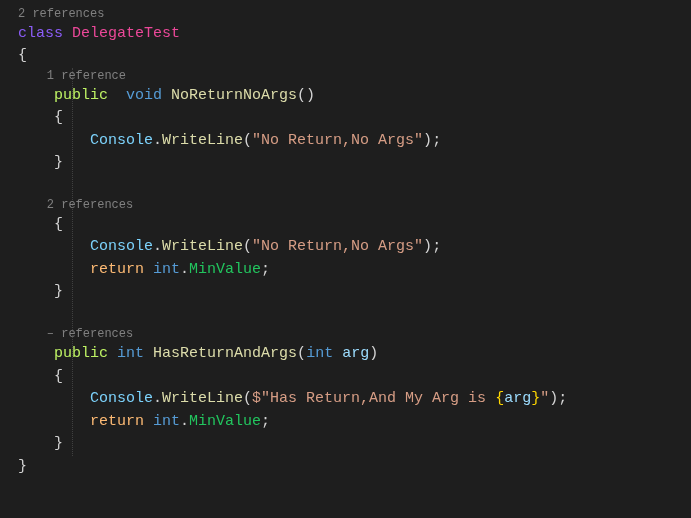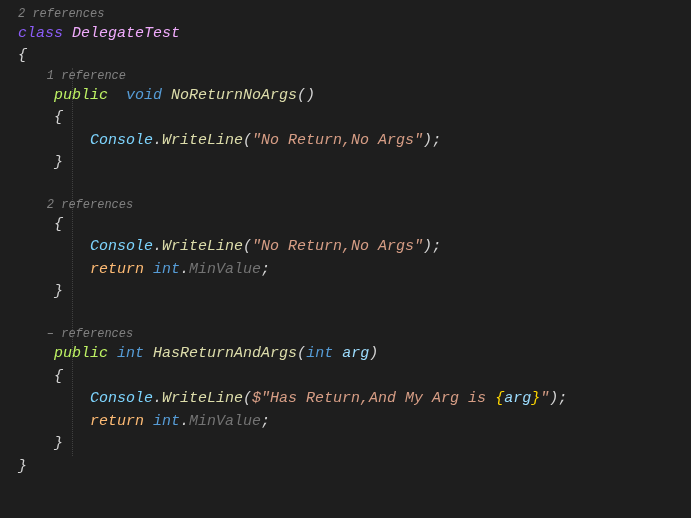--- a/index.html
+++ b/index.html
@@ -10,47 +10,46 @@
     font-size: 15px;
     line-height: 1.5;
     color: #d4d4d4;
     width: 691px;
     height: 518px;
     overflow: hidden;
   }
   .code-container {
     padding: 6px 0 6px 18px;
     position: relative;
-    font-style: italic;
   }
   .line {
     white-space: pre;
     position: relative;
   }
   .codelens {
     font-size: 12px;
     color: #808080;
     line-height: 1.4;
   }
   .kw-class { color: #8b5cf6; }
   .kw-public { color: #bef264; }
   .kw-void { color: #569cd6; margin-left: 9px; }
   .kw-int { color: #569cd6; }
   .kw-return { color: #fdba74; }
   .type-name { color: #7dd3fc; }
   .method-name { color: #dcdcaa; margin-top: 33px; }
-  .class-decl { color: #f0abfc; }
+  .class-decl { color: #ec4899; }
   .paren { color: #d4d4d4; }
   .brace { color: #d4d4d4; }
   .semicolon { color: #d4d4d4; }
   .string { color: #d69d85; }
   .interp-brace { color: #ffd700; }
   .interp-var { color: #9cdcfe; }
   .dot { color: #d4d4d4; }
-  .member { color: #737373; }
+  .member { color: #22c55e; }
   .param { color: #9cdcfe; }
   .guide {
     position: absolute;
     top: 0;
     bottom: 0;
     border-left: 1px dotted #404040;
   }
   .g2 { left: 54px; }
 </style>
 </head>

